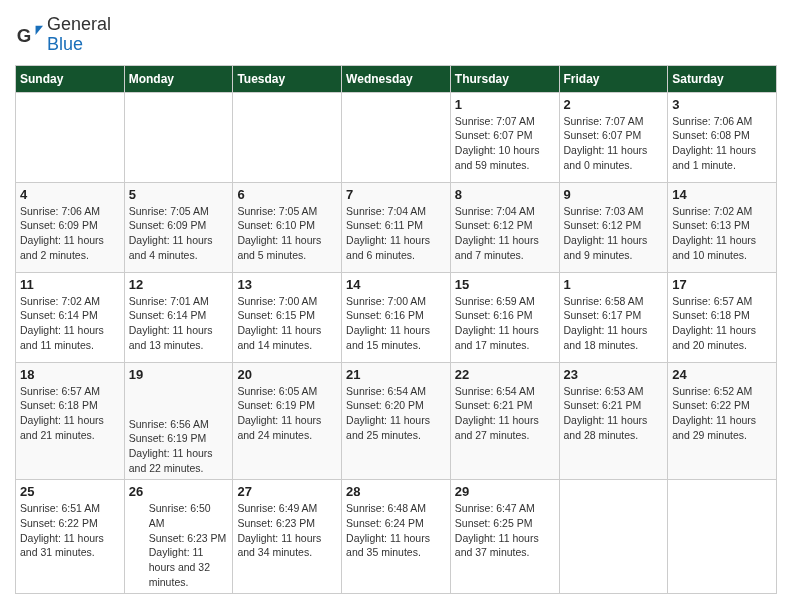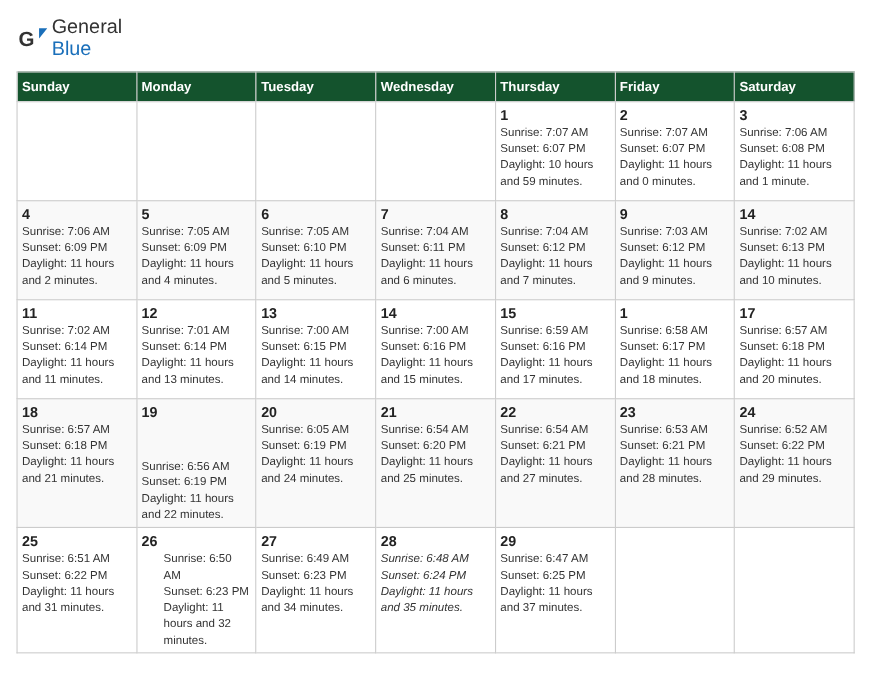--- a/index.html
+++ b/index.html
@@ -291,21 +291,21 @@
 Daylight: 11 hours and 32 minutes.</div>
         </td>
         <td>
           <span class="day-num">27</span>
           <div class="cell-info" style="white-space: pre-line;">Sunrise: 6:49 AM
 Sunset: 6:23 PM
 Daylight: 11 hours and 34 minutes.</div>
         </td>
         <td>
           <span class="day-num">28</span>
-          <div class="cell-info" style="white-space: pre-line; font-style: italic;">Sunrise: 6:48 AM
+          <div class="cell-info" style="white-space: pre-line;">Sunrise: 6:48 AM
 Sunset: 6:24 PM
 Daylight: 11 hours and 35 minutes.</div>
         </td>
         <td>
           <span class="day-num">29</span>
           <div class="cell-info" style="white-space: pre-line;">Sunrise: 6:47 AM
 Sunset: 6:25 PM
 Daylight: 11 hours and 37 minutes.</div>
         </td>
         <td class="empty"></td>

